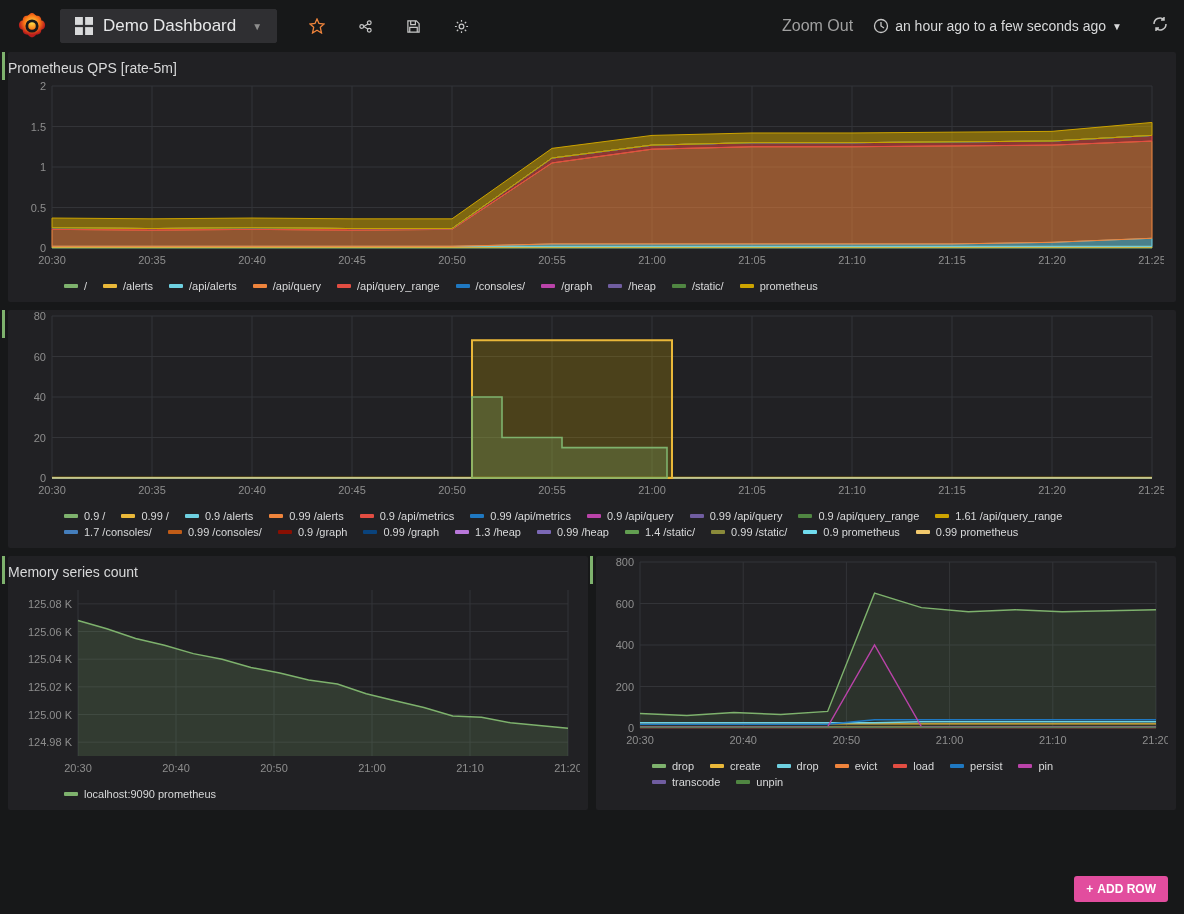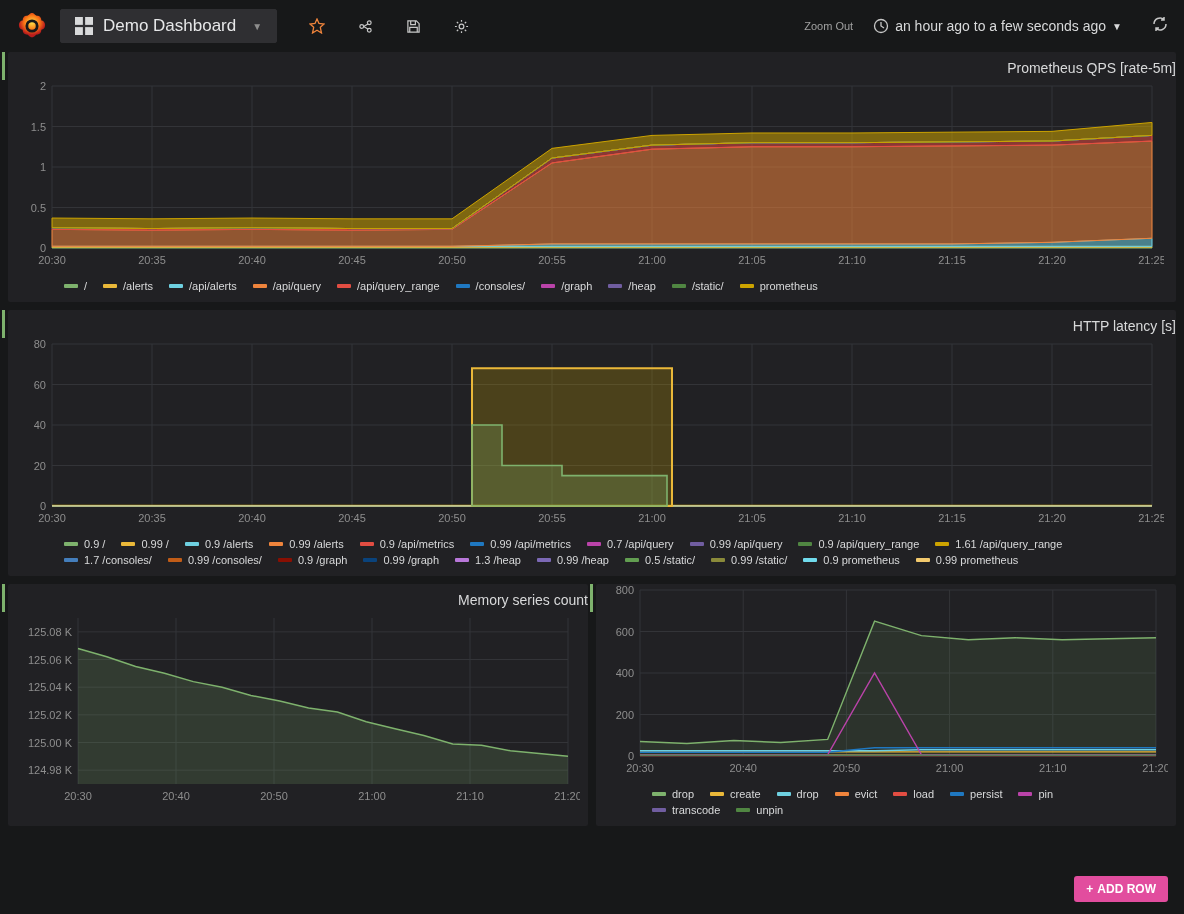--- a/index.html
+++ b/index.html
@@ -7,31 +7,31 @@
 
 
 .topnav { height:52px; display:flex; align-items:center; padding:0 16px; gap:12px; }
 .logo { width:32px; height:32px; display:flex; align-items:center; justify-content:center; }
 .dash-picker { background:#2f2f32; border:1px solid #2f2f32; border-radius:2px; height:34px; display:flex; align-items:center; padding:0 14px; gap:10px; cursor:pointer; }
 .dash-picker .grid-icon { width:18px; height:18px; color:#d8d9da; }
 .dash-picker .title { font-size:17px; color:#e6e7e8; }
 .dash-picker .caret { font-size:10px; color:#8e8e8e; margin-left:6px; }
 .nav-icon { width:16px; height:16px; color:#c7c7c7; cursor:pointer; display:flex; align-items:center; justify-content:center; margin:0 10px; }
 .nav-spacer { flex:1; }
-.zoom-out { font-size:11px; color:#a0a0a0; cursor:pointer; margin-right:8px; }
+.zoom-out { font-size:16px; color:#a0a0a0; cursor:pointer; margin-right:8px; }
 .timepick { display:flex; align-items:center; gap:6px; font-size:14px; color:#d8d9da; cursor:pointer; }
 .timepick svg, .refresh svg { width:16px; height:16px; color:#c7c7c7; }
 .refresh { margin-left:18px; cursor:pointer; }
 
 
 .page { padding:0 8px; }
 .row { display:flex; gap:8px; margin-bottom:8px; }
 .panel { background:#212124; border-radius:2px; position:relative; flex:1; }
 .panel::before { content:""; position:absolute; left:-6px; top:0; width:3px; height:28px; background:#7eb26d; }
-.panel-title { text-align:right; font-size:14px; font-weight:500; color:#d8d9da; padding:8px 0 4px; }
+.panel-title { text-align:left; font-size:14px; font-weight:500; color:#d8d9da; padding:8px 0 4px; }
 
 
 .plot { position:relative; }
 svg.chart { display:block; }
 .axis { font-size:11px; fill:#8e8e8e; }
 .grid line { stroke:#333438; stroke-width:1; }
 
 
 .legend { display:flex; flex-wrap:wrap; gap:4px 16px; padding:4px 40px 10px 56px; }
 .legend-item { display:flex; align-items:center; gap:6px; font-size:11px; color:#d8d9da; cursor:pointer; }
@@ -204,21 +204,20 @@
           <div class="legend-item">
             <span class="legend-swatch" style="background: rgb(204, 163, 0);"></span>
             <span>prometheus</span>
           </div>
         </div>
     </div>
   </div>
 
   <div class="row">
     <div class="panel">
-      <div class="panel-title">HTTP latency [s]</div>
       <div class="plot">
           <svg class="chart" id="chart-latency" width="1156" height="196">
             <g class="grid">
               <line x1="44" x2="1144" y1="168" y2="168"></line>
               <line x1="44" x2="1144" y1="127.5" y2="127.5"></line>
               <line x1="44" x2="1144" y1="87" y2="87"></line>
               <line x1="44" x2="1144" y1="46.5" y2="46.5"></line>
               <line x1="44" x2="1144" y1="6" y2="6"></line>
               <line x1="44" x2="44" y1="6" y2="168" class="grid"></line>
               <line x1="144" x2="144" y1="6" y2="168" class="grid"></line>
@@ -294,21 +293,21 @@
           <div class="legend-item">
             <span class="legend-swatch" style="background: rgb(226, 77, 66);"></span>
             <span>0.9 /api/metrics</span>
           </div>
           <div class="legend-item">
             <span class="legend-swatch" style="background: rgb(31, 120, 193);"></span>
             <span>0.99 /api/metrics</span>
           </div>
           <div class="legend-item">
             <span class="legend-swatch" style="background: rgb(186, 67, 169);"></span>
-            <span>0.7 /api/query</span>
+            <span>0.9 /api/query</span>
           </div>
           <div class="legend-item">
             <span class="legend-swatch" style="background: rgb(112, 93, 160);"></span>
             <span>0.99 /api/query</span>
           </div>
           <div class="legend-item">
             <span class="legend-swatch" style="background: rgb(80, 134, 66);"></span>
             <span>0.9 /api/query_range</span>
           </div>
           <div class="legend-item">
@@ -334,21 +333,21 @@
           <div class="legend-item">
             <span class="legend-swatch" style="background: rgb(184, 119, 217);"></span>
             <span>1.3 /heap</span>
           </div>
           <div class="legend-item">
             <span class="legend-swatch" style="background: rgb(123, 104, 181);"></span>
             <span>0.99 /heap</span>
           </div>
           <div class="legend-item">
             <span class="legend-swatch" style="background: rgb(98, 158, 81);"></span>
-            <span>0.5 /static/</span>
+            <span>1.4 /static/</span>
           </div>
           <div class="legend-item">
             <span class="legend-swatch" style="background: rgb(138, 138, 58);"></span>
             <span>0.99 /static/</span>
           </div>
           <div class="legend-item">
             <span class="legend-swatch" style="background: rgb(112, 219, 237);"></span>
             <span>0.9 prometheus</span>
           </div>
           <div class="legend-item">
@@ -386,20 +385,26 @@
             <text x="64" y="23.833333333333343" text-anchor="end" class="axis">125.08 K</text>
             <text x="70" y="188" text-anchor="middle" class="axis">20:30</text>
             <text x="168" y="188" text-anchor="middle" class="axis">20:40</text>
             <text x="266" y="188" text-anchor="middle" class="axis">20:50</text>
             <text x="364" y="188" text-anchor="middle" class="axis">21:00</text>
             <text x="461.99999999999994" y="188" text-anchor="middle" class="axis">21:10</text>
             <text x="560" y="188" text-anchor="middle" class="axis">21:20</text>
             <path d="M70,36.43333333333334 L98.82352941176471,44.73333333333332 L127.64705882352942,54.41666666666666 L156.47058823529414,61.33333333333334 L185.29411764705884,69.63333333333333 L214.11764705882354,75.16666666666666 L242.94117647058826,83.46666666666667 L271.7647058823529,89 L300.5882352941177,95.91666666666667 L329.4117647058824,100.06666666666666 L358.2352941176471,109.75 L387.05882352941177,116.66666666666667 L415.8823529411765,123.58333333333333 L444.70588235294116,131.88333333333333 L473.52941176470586,133.26666666666665 L502.35294117647055,138.8 L531.1764705882354,141.56666666666666 L560,144.33333333333334 L560,172 L70,172 Z" fill="#7eb26d" fill-opacity="0.18"></path>
             <path d="M70,36.43333333333334 L98.82352941176471,44.73333333333332 L127.64705882352942,54.41666666666666 L156.47058823529414,61.33333333333334 L185.29411764705884,69.63333333333333 L214.11764705882354,75.16666666666666 L242.94117647058826,83.46666666666667 L271.7647058823529,89 L300.5882352941177,95.91666666666667 L329.4117647058824,100.06666666666666 L358.2352941176471,109.75 L387.05882352941177,116.66666666666667 L415.8823529411765,123.58333333333333 L444.70588235294116,131.88333333333333 L473.52941176470586,133.26666666666665 L502.35294117647055,138.8 L531.1764705882354,141.56666666666666 L560,144.33333333333334" fill="none" stroke="#7eb26d" stroke-width="1.5"></path>
           </svg>
+        </div>
+      <div class="legend" id="legend-memory">
+          <div class="legend-item">
+            <span class="legend-swatch" style="background: rgb(126, 178, 109);"></span>
+            <span>localhost:9090 prometheus</span>
+          </div>
         </div>
     </div>
     <div class="panel" style="flex:1;">
       <div class="plot">
           <svg class="chart" id="chart-chunks" width="572" height="200">
             <g class="grid">
               <line x1="44" x2="560" y1="172" y2="172"></line>
               <line x1="44" x2="560" y1="130.5" y2="130.5"></line>
               <line x1="44" x2="560" y1="89" y2="89"></line>
               <line x1="44" x2="560" y1="47.5" y2="47.5"></line>

